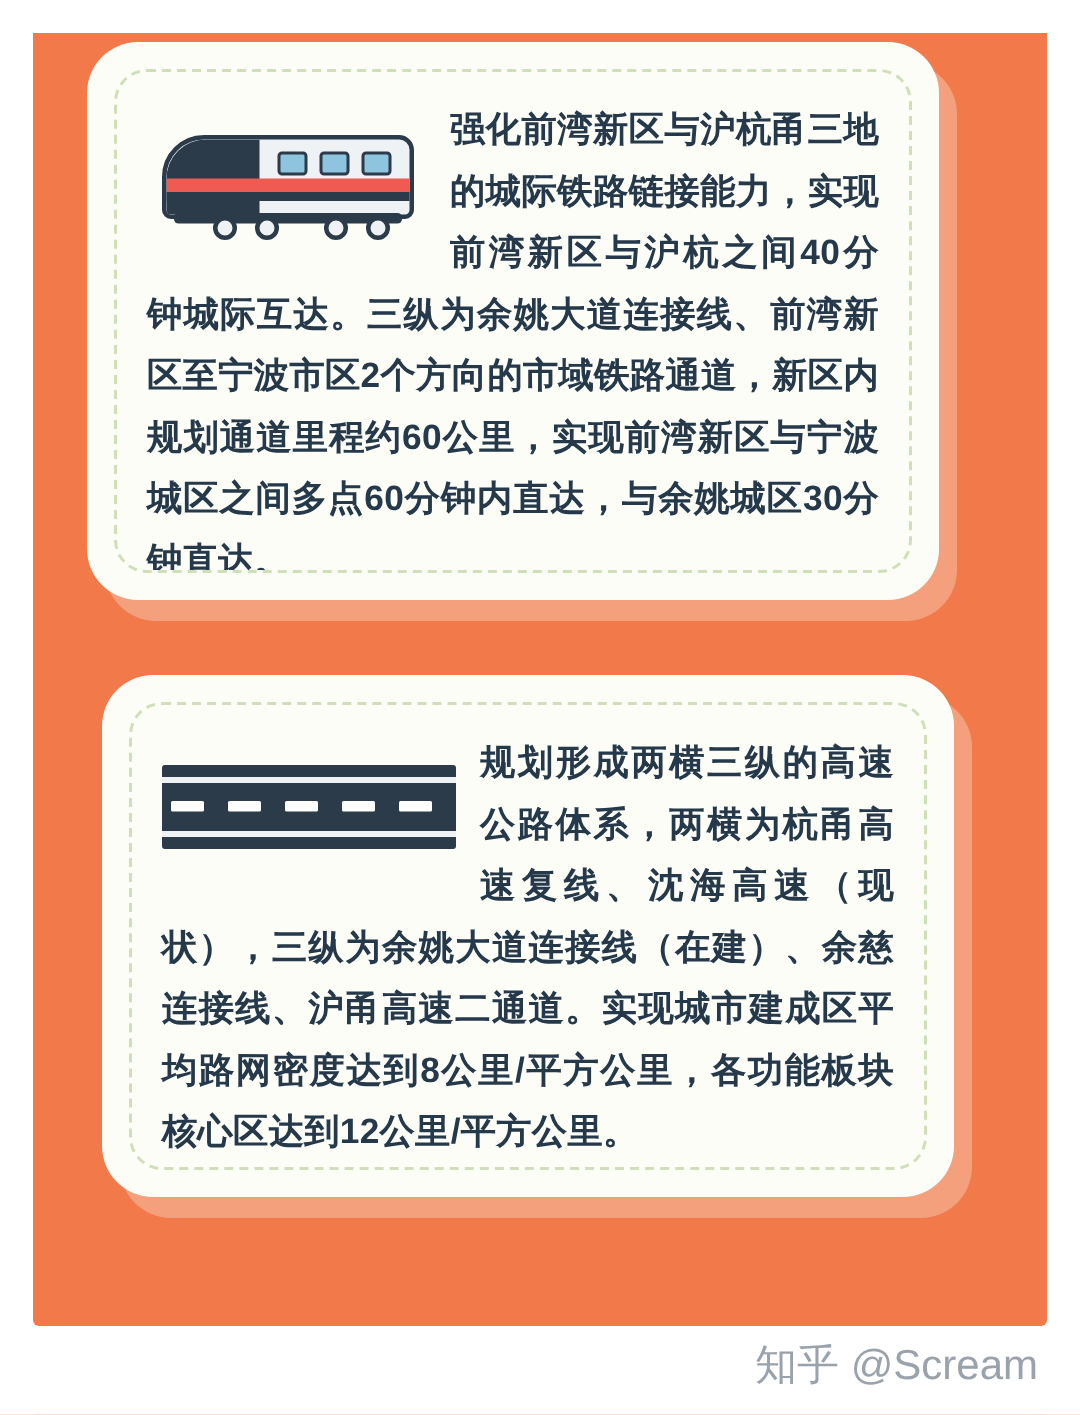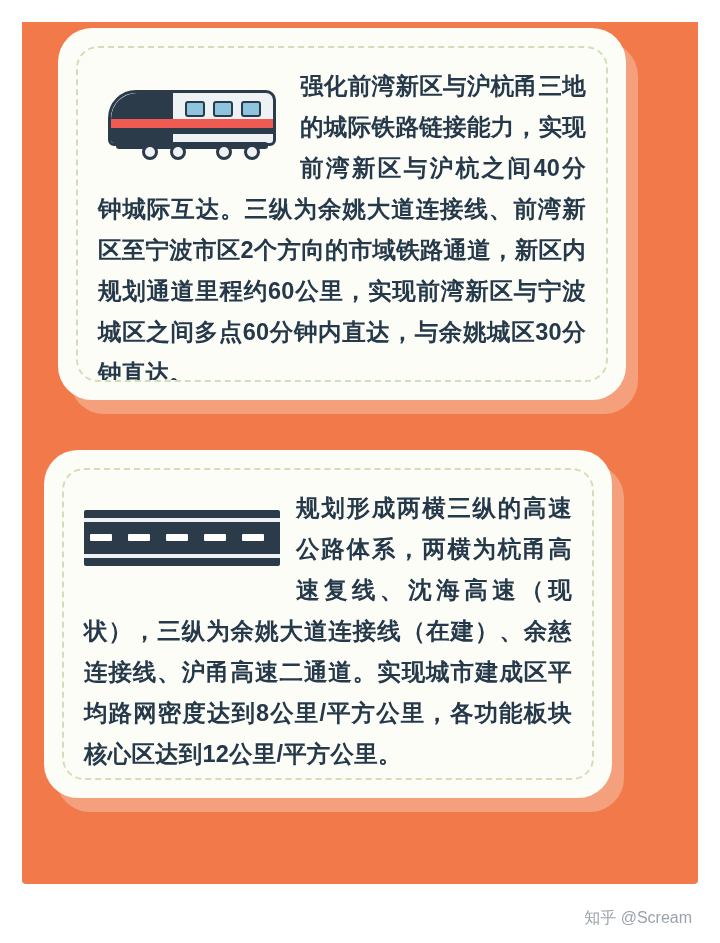--- a/index.html
+++ b/index.html
@@ -196,21 +196,21 @@
     width: 22px;
     background: #ffffff;
     border-radius: 1px;
   }
 
   
   .watermark {
     position: absolute;
     right: 28px;
     bottom: 14px;
-    font-size: 16px;
+    font-size: 28px;
     color: #9aa3ab;
     font-family: "Liberation Sans", sans-serif;
     margin-left: 36px;
   }
 </style>
 </head>
 <body>
 
 <div class="page">
   <div class="orange-band"></div>
@@ -240,21 +240,21 @@
             <div class="train-wheel" style="left:72px;"></div>
             <div class="train-wheel" style="left:118px;"></div>
             <div class="train-wheel" style="left:146px;"></div>
           </div>
         </div>
         <div class="card-text">强化前湾新区与沪杭甬三地的城际铁路链接能力，实现前湾新区与沪杭之间40分钟城际互达。三纵为余姚大道连接线、前湾新区至宁波市区2个方向的市域铁路通道，新区内规划通道里程约60公里，实现前湾新区与宁波城区之间多点60分钟内直达，与余姚城区30分钟直达。</div>
       </div>
     </div>
   </div>
 
-  <div class="card-wrap" style="left:44px; top:450px; width:568px; height:348px;">
+  <div class="card-wrap" style="left:68px; top:450px; width:568px; height:348px;">
     <div class="card-shadow"></div>
     <div class="card">
       <div class="card-inner">
         <div class="illus">
           <div class="road">
             <div class="road-body"></div>
             <div class="road-edge top"></div>
             <div class="road-edge bottom"></div>
             <div class="dash" style="left:6px;"></div>
             <div class="dash" style="left:44px;"></div>

